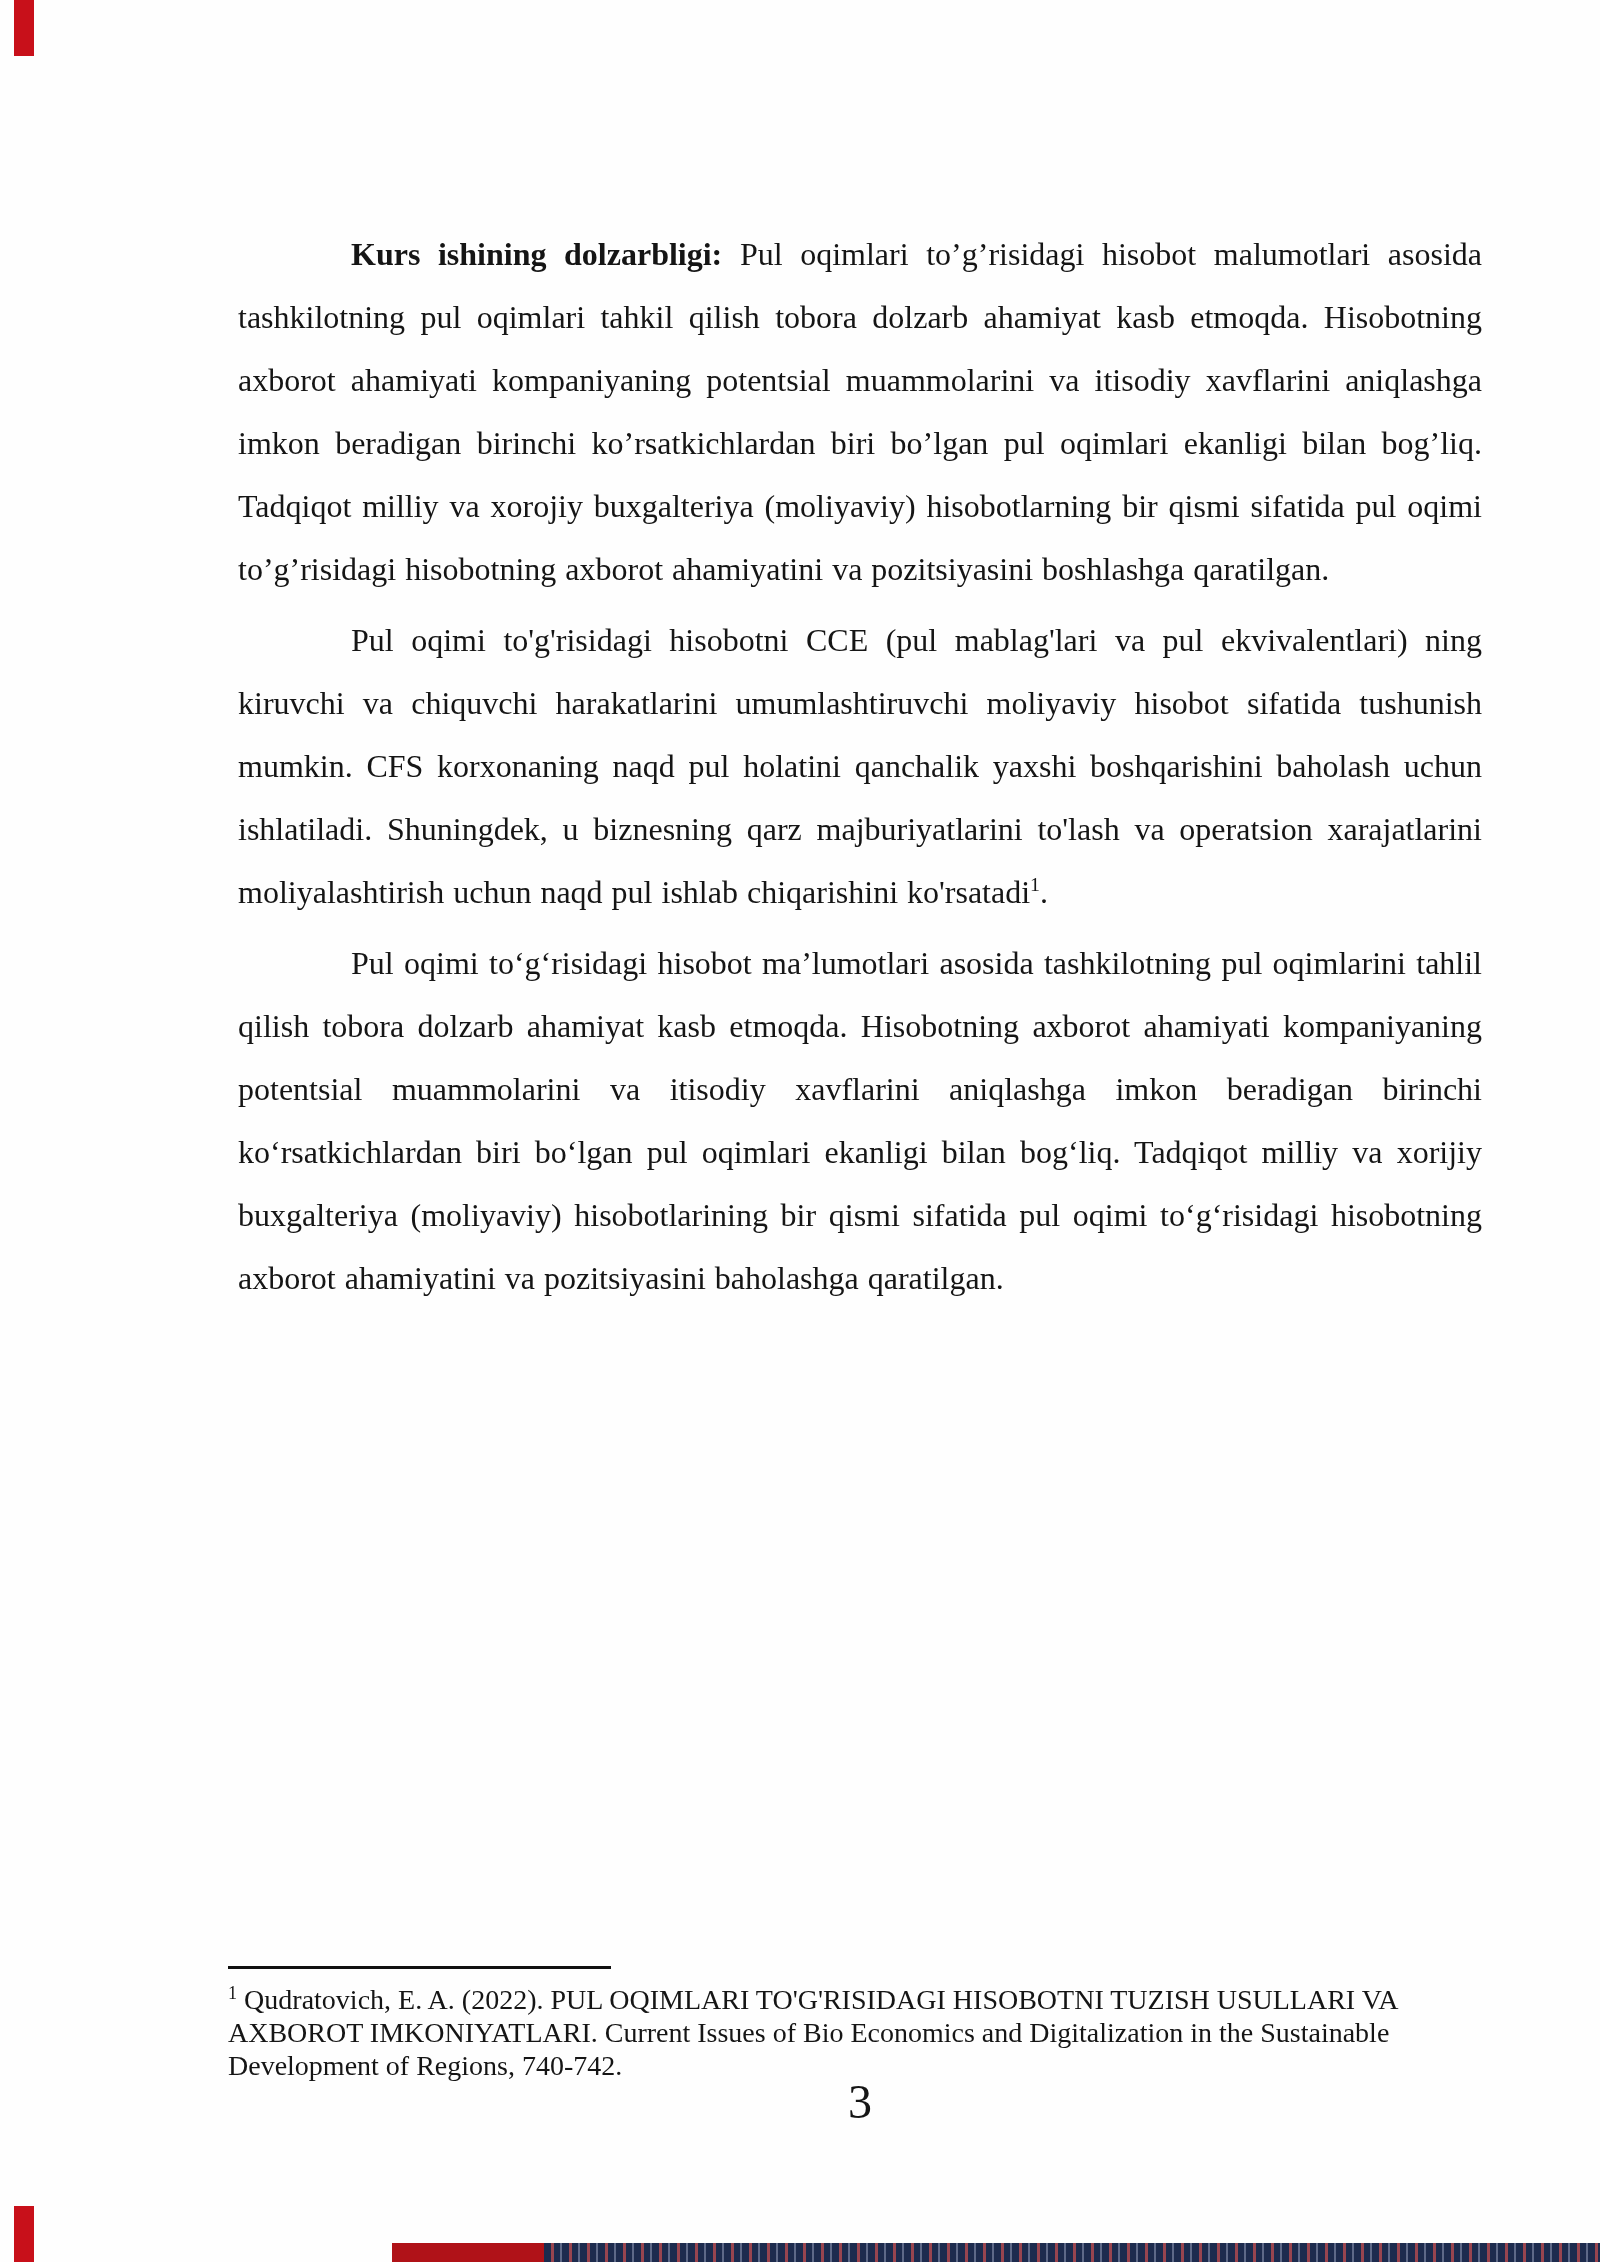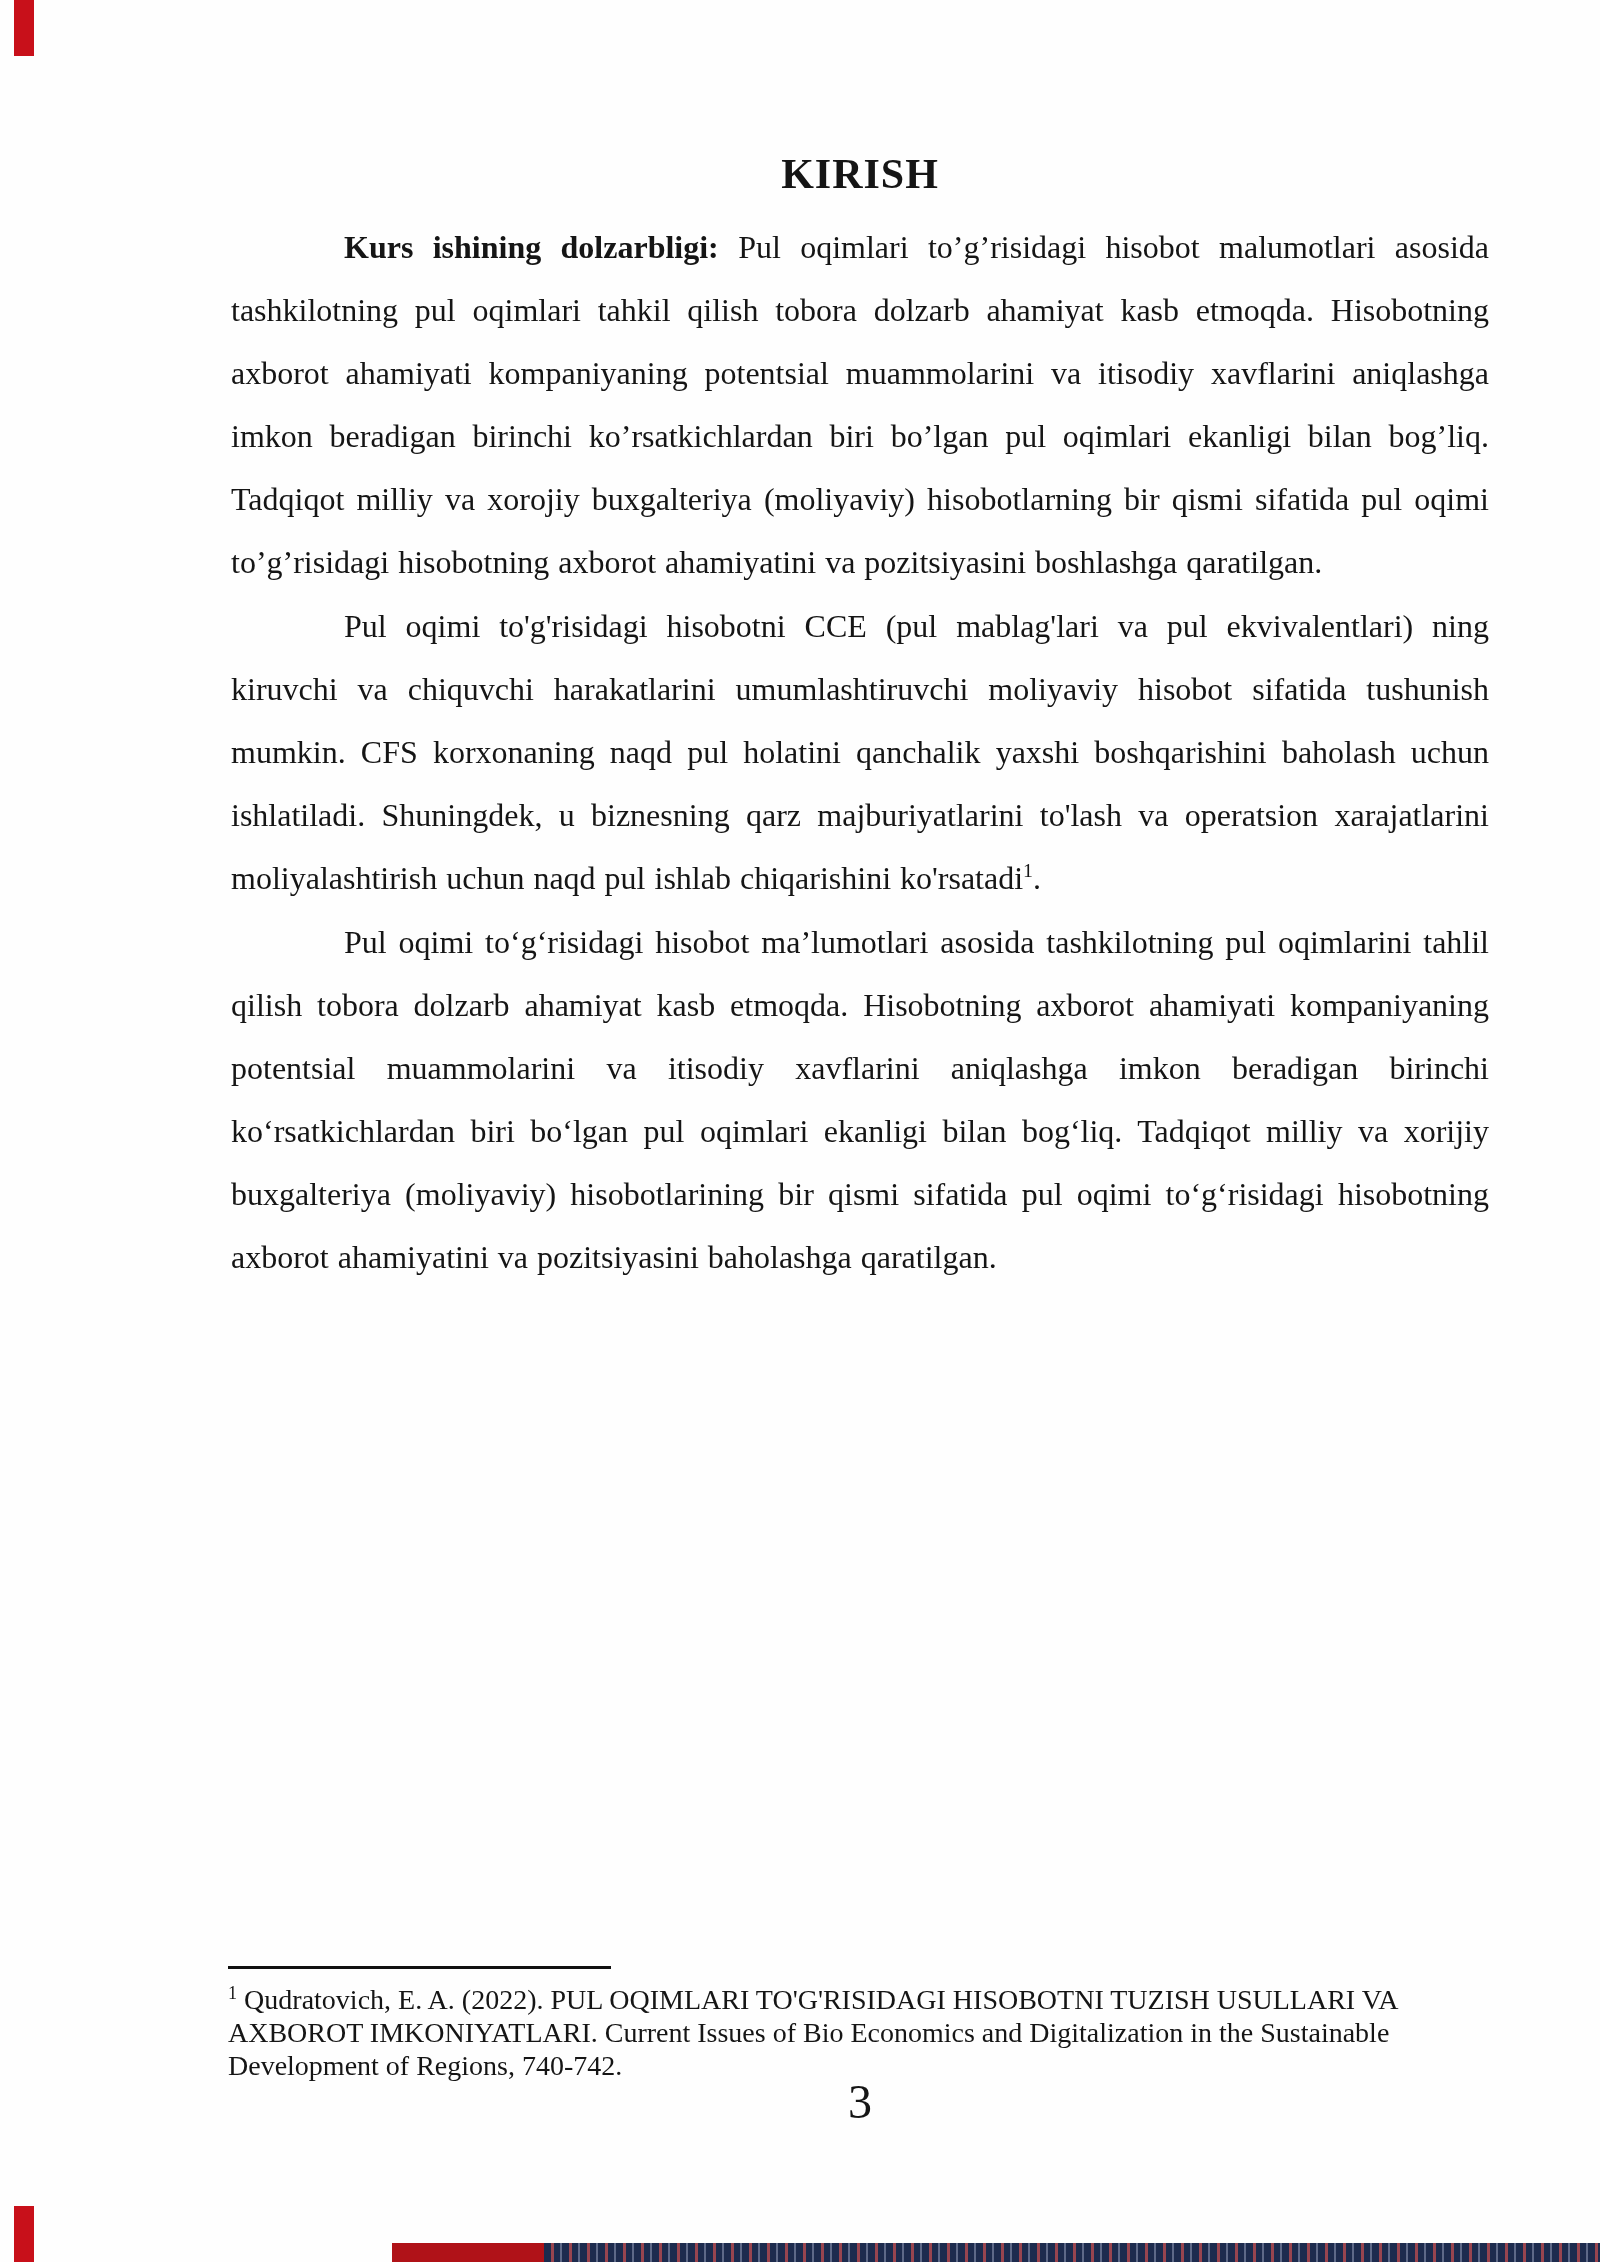--- a/index.html
+++ b/index.html
@@ -16,21 +16,21 @@
     text-align:center;
     font-size:42px; font-weight:bold; line-height:48px;
     letter-spacing:1px;
   }
   .body-text {
     position:absolute; left:230px; top:215px; width:1260px;
     font-size:32px; line-height:63px;
     text-align:justify;
     word-spacing:1px;
   }
-  .body-text p { margin:1px; text-indent:113px; }
+  .body-text p { margin:8px; text-indent:113px; }
   .body-text .lead { font-weight:bold; }
   .body-text sup { font-size:0.62em; line-height:0; }
   .footnote-sep {
     position:absolute; left:228px; top:1966px;
     width:383px; height:3px; background:#101010;
   }
   .footnote {
     position:absolute; left:228px; top:1983px; width:1262px;
     font-size:28px; line-height:33px; text-align:left;
   }
@@ -56,21 +56,20 @@
     background:repeating-linear-gradient(90deg,
       transparent 0 7px, rgba(255,90,80,0.55) 7px 10px,
       transparent 10px 16px, rgba(215,220,245,0.35) 16px 18px);
   }
 </style>
 </head>
 <body>
 
 <div class="page">
 
-  <div class="doc-title">KIRISH</div>
 
   <div class="body-text">
     <p><span class="lead">Kurs ishining dolzarbligi:</span><span> Pul oqimlari to’g’risidagi hisobot malumotlari asosida tashkilotning pul oqimlari tahkil qilish tobora dolzarb ahamiyat kasb etmoqda. Hisobotning axborot ahamiyati kompaniyaning potentsial muammolarini va itisodiy xavflarini aniqlashga imkon beradigan birinchi ko’rsatkichlardan biri bo’lgan pul oqimlari ekanligi bilan bog’liq. Tadqiqot milliy va xorojiy buxgalteriya (moliyaviy) hisobotlarning bir qismi sifatida pul oqimi to’g’risidagi hisobotning axborot ahamiyatini va pozitsiyasini boshlashga qaratilgan.</span></p>
     <p><span class="lead"></span><span>Pul oqimi to'g'risidagi hisobotni CCE (pul mablag'lari va pul ekvivalentlari) ning kiruvchi va chiquvchi harakatlarini umumlashtiruvchi moliyaviy hisobot sifatida tushunish mumkin. CFS korxonaning naqd pul holatini qanchalik yaxshi boshqarishini baholash uchun ishlatiladi. Shuningdek, u biznesning qarz majburiyatlarini to'lash va operatsion xarajatlarini moliyalashtirish uchun naqd pul ishlab chiqarishini ko'rsatadi</span><sup>1</sup><span>.</span></p>
     <p><span class="lead"></span><span>Pul oqimi toʻgʻrisidagi hisobot maʼlumotlari asosida tashkilotning pul oqimlarini tahlil qilish tobora dolzarb ahamiyat kasb etmoqda. Hisobotning axborot ahamiyati kompaniyaning potentsial muammolarini va itisodiy xavflarini aniqlashga imkon beradigan birinchi koʻrsatkichlardan biri boʻlgan pul oqimlari ekanligi bilan bogʻliq. Tadqiqot milliy va xorijiy buxgalteriya (moliyaviy) hisobotlarining bir qismi sifatida pul oqimi toʻgʻrisidagi hisobotning axborot ahamiyatini va pozitsiyasini baholashga qaratilgan.</span></p>
   </div>
 
   <div class="footnote-sep"></div>
 
   <div class="footnote"><sup>1</sup><span> Qudratovich, E. A. (2022). PUL OQIMLARI TO'G'RISIDAGI HISOBOTNI TUZISH USULLARI VA AXBOROT IMKONIYATLARI. Current Issues of Bio Economics and Digitalization in the Sustainable Development of Regions, 740-742.</span></div>

